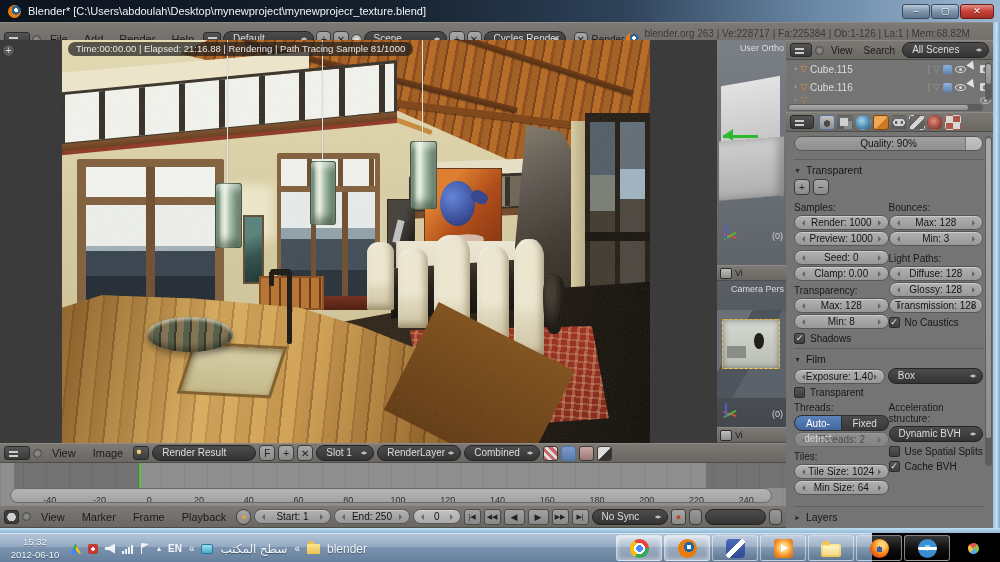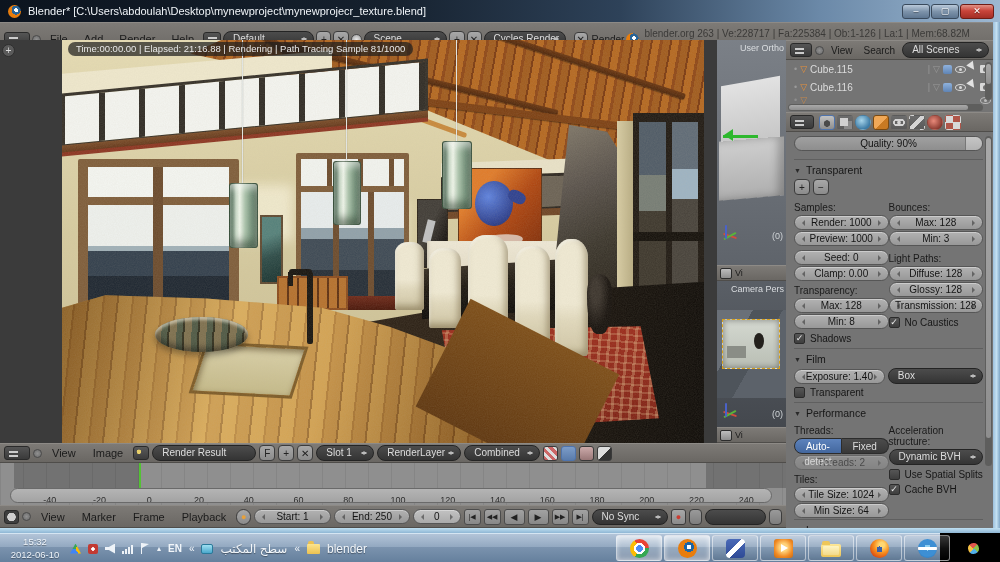--- a/index.html
+++ b/index.html
@@ -44,21 +44,21 @@
   .nf::before{left:4px;border-right-color:rgba(35,35,35,.5);}
   .nf::after{right:4px;border-left-color:rgba(35,35,35,.5);}
   .rgroup{position:relative;display:flex;align-items:center;gap:4px;margin-left:6px;}
   .rprog{position:absolute;left:18px;top:13px;width:128px;height:2px;background:linear-gradient(90deg,#f0f0f0 0 9%,#8d8d8d 9%);}
   #stats{margin-left:auto;font-size:10px;color:#3b3a38;margin-right:4px;display:flex;align-items:center;gap:5px;}
   .blogo{width:13px;height:13px;border-radius:50%;flex:none;
     background:radial-gradient(circle at 62% 38%,#fff 0 2px,#2a6496 2px 4.5px,#e87d0d 4.5px 7px);}
 
   
   #imged{left:0;top:40px;width:717px;height:403px;background:#3b3b3b;overflow:hidden;}
-  #scene{left:62px;top:0;width:642px;height:403px;overflow:hidden;background:#d6cba0;}
+  #scene{left:62px;top:0;width:588px;height:403px;overflow:hidden;background:#d6cba0;}
   #scene .abs{pointer-events:none;}
   #rstatus{left:6px;top:2px;height:14px;padding:0 8px;border-radius:8px;background:rgba(30,30,30,.72);
     color:#e9e9e9;font-size:9.5px;line-height:14px;white-space:nowrap;z-index:60;}
   .plush{left:2px;top:4px;width:13px;height:13px;border-radius:50%;background:#5a5a5a;border:1px solid #2e2e2e;
     color:#ddd;font-size:10px;line-height:11px;text-align:center;z-index:60;}
 
   .s-wall{background:linear-gradient(180deg,#e6dcb4 0%,#d7cca1 45%,#c7bb90 100%);}
   .s-wood{background:repeating-linear-gradient(100deg,#b4671f 0 7px,#8f4716 7px 10px,#a05a1c 10px 17px,#7c3a10 17px 19px);}
   .s-beam{background:linear-gradient(#6b350f,#4b2409);border-radius:2px;box-shadow:0 1px 1px rgba(0,0,0,.4);}
   .s-chair{background:linear-gradient(180deg,#f0ead4 0 55%,#e1d9bd 70%,#cfc5a4);border-radius:45% 45% 8% 8%/16% 16% 4% 4%;
@@ -151,21 +151,21 @@
     display:flex;align-items:center;justify-content:center;font-size:9px;color:#d8762a;}
   .pbtn{min-width:17px;height:16px;border:1px solid #4c4c4c;border-radius:3px;background:linear-gradient(#a2a2a2,#888);
     display:flex;align-items:center;justify-content:center;font-size:7px;color:#222;padding:0 2px;}
   .keyf{width:70px;}
 
   
   #border-r{left:993px;top:22px;width:7px;height:511px;background:linear-gradient(90deg,#9cc0dd,#c3e0f2 50%,#7fa6c6);}
   #border-b{left:0;top:528px;width:1000px;height:5px;background:linear-gradient(#bfe0f2,#8fb6d4);}
 
   
-  #taskbar{left:0;top:533px;width:940px;height:29px;
+  #taskbar{left:0;top:533px;width:872px;height:29px;
     background:linear-gradient(#b3c4d8 0%,#93a9c1 45%,#76069 46%,#7b93ae 47%,#65809d 100%);
     background:linear-gradient(#b3c4d8 0%,#93a9c1 45%,#7b93ae 47%,#65809d 100%);
     border-top:1px solid #d5e5f2;color:#f2f6fa;}
   .clock{left:4px;top:1px;width:62px;text-align:center;font-size:9.5px;line-height:13px;color:#eef4fa;text-shadow:0 1px 1px rgba(0,0,0,.4);}
   .tray{left:70px;top:0;height:29px;display:flex;align-items:center;gap:7px;position:absolute;}
   .gdrive{width:11px;height:10px;background:conic-gradient(from 150deg,#4285f4 0 33%,#3aa757 0 66%,#fbbc04 0);
     clip-path:polygon(50% 0,100% 100%,0 100%);}
   .redapp{width:10px;height:10px;border-radius:2px;background:radial-gradient(circle at 50% 50%,#fff 0 1.5px,#c23a32 2px);}
   .spk{width:10px;height:10px;background:#eef3f8;clip-path:polygon(0 35%,38% 35%,100% 0,100% 100%,38% 65%,0 65%);}
   .sig{width:12px;height:10px;background:
@@ -490,24 +490,20 @@
           <span>Film</span>
         </div>
         <div class="row">
           <div class="nf" style="width:48%">Exposure: 1.40</div>
           <span class="dd grow">Box</span>
         </div>
         <div class="cbrow">
           <span class="cb"></span>
           <span>Transparent</span>
         </div>
-        <div class="sect">
-          <span class="tri">▼</span>
-          <span>Performance</span>
-        </div>
         <div class="cols">
           <div class="col">
             <div class="plab">Threads:</div>
             <div class="row" style="gap:0;margin-bottom:1px">
               <span class="tgl on">Auto-detect</span>
               <span class="tgl off">Fixed</span>
             </div>
             <div class="nf dis">Threads: 2</div>
             <div class="plab">Tiles:</div>
             <div class="nf">Tile Size: 1024</div>

